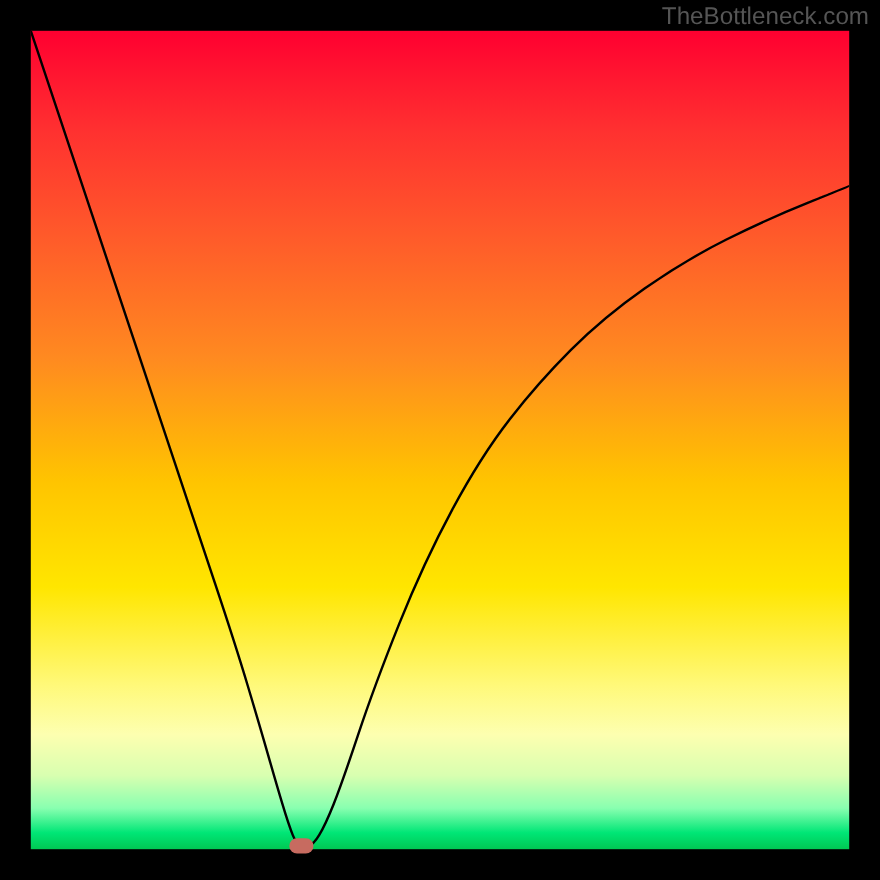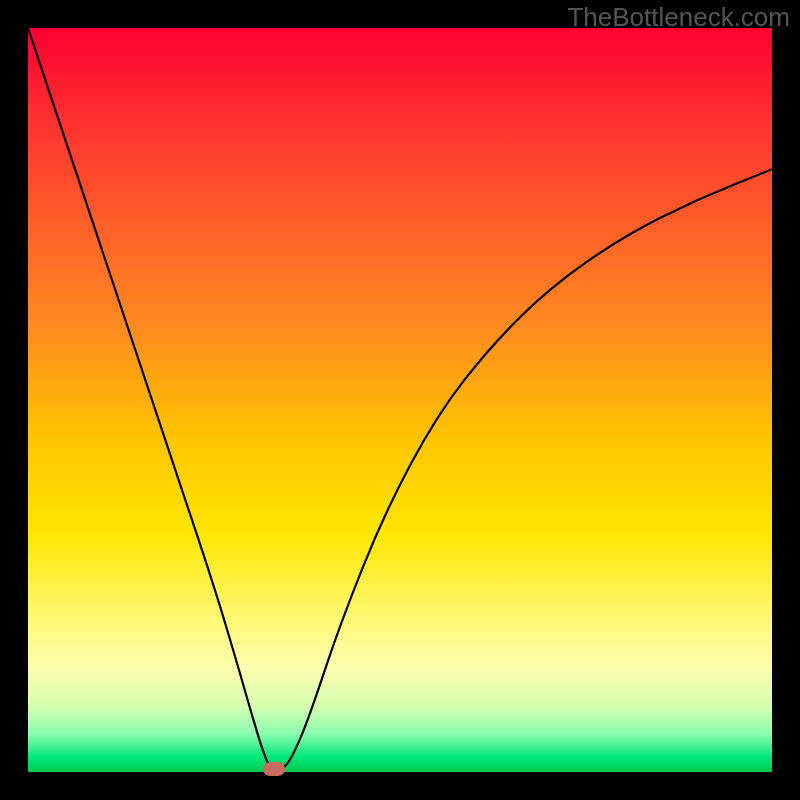--- a/index.html
+++ b/index.html
@@ -9,21 +9,21 @@
     height: 800px;
     background: #000;
     position: relative;
     font-family: Arial, sans-serif;
   }
   .watermark {
     position: absolute;
     top: 2px;
     right: 10px;
     color: #555;
-    font-size: 26px;
+    font-size: 22px;
     z-index: 10;
   }
   .plot {
     position: absolute;
     left: 28px;
     top: 28px;
     width: 744px;
     height: 744px;
     background: linear-gradient(to bottom,
       #ff0030 0%,

